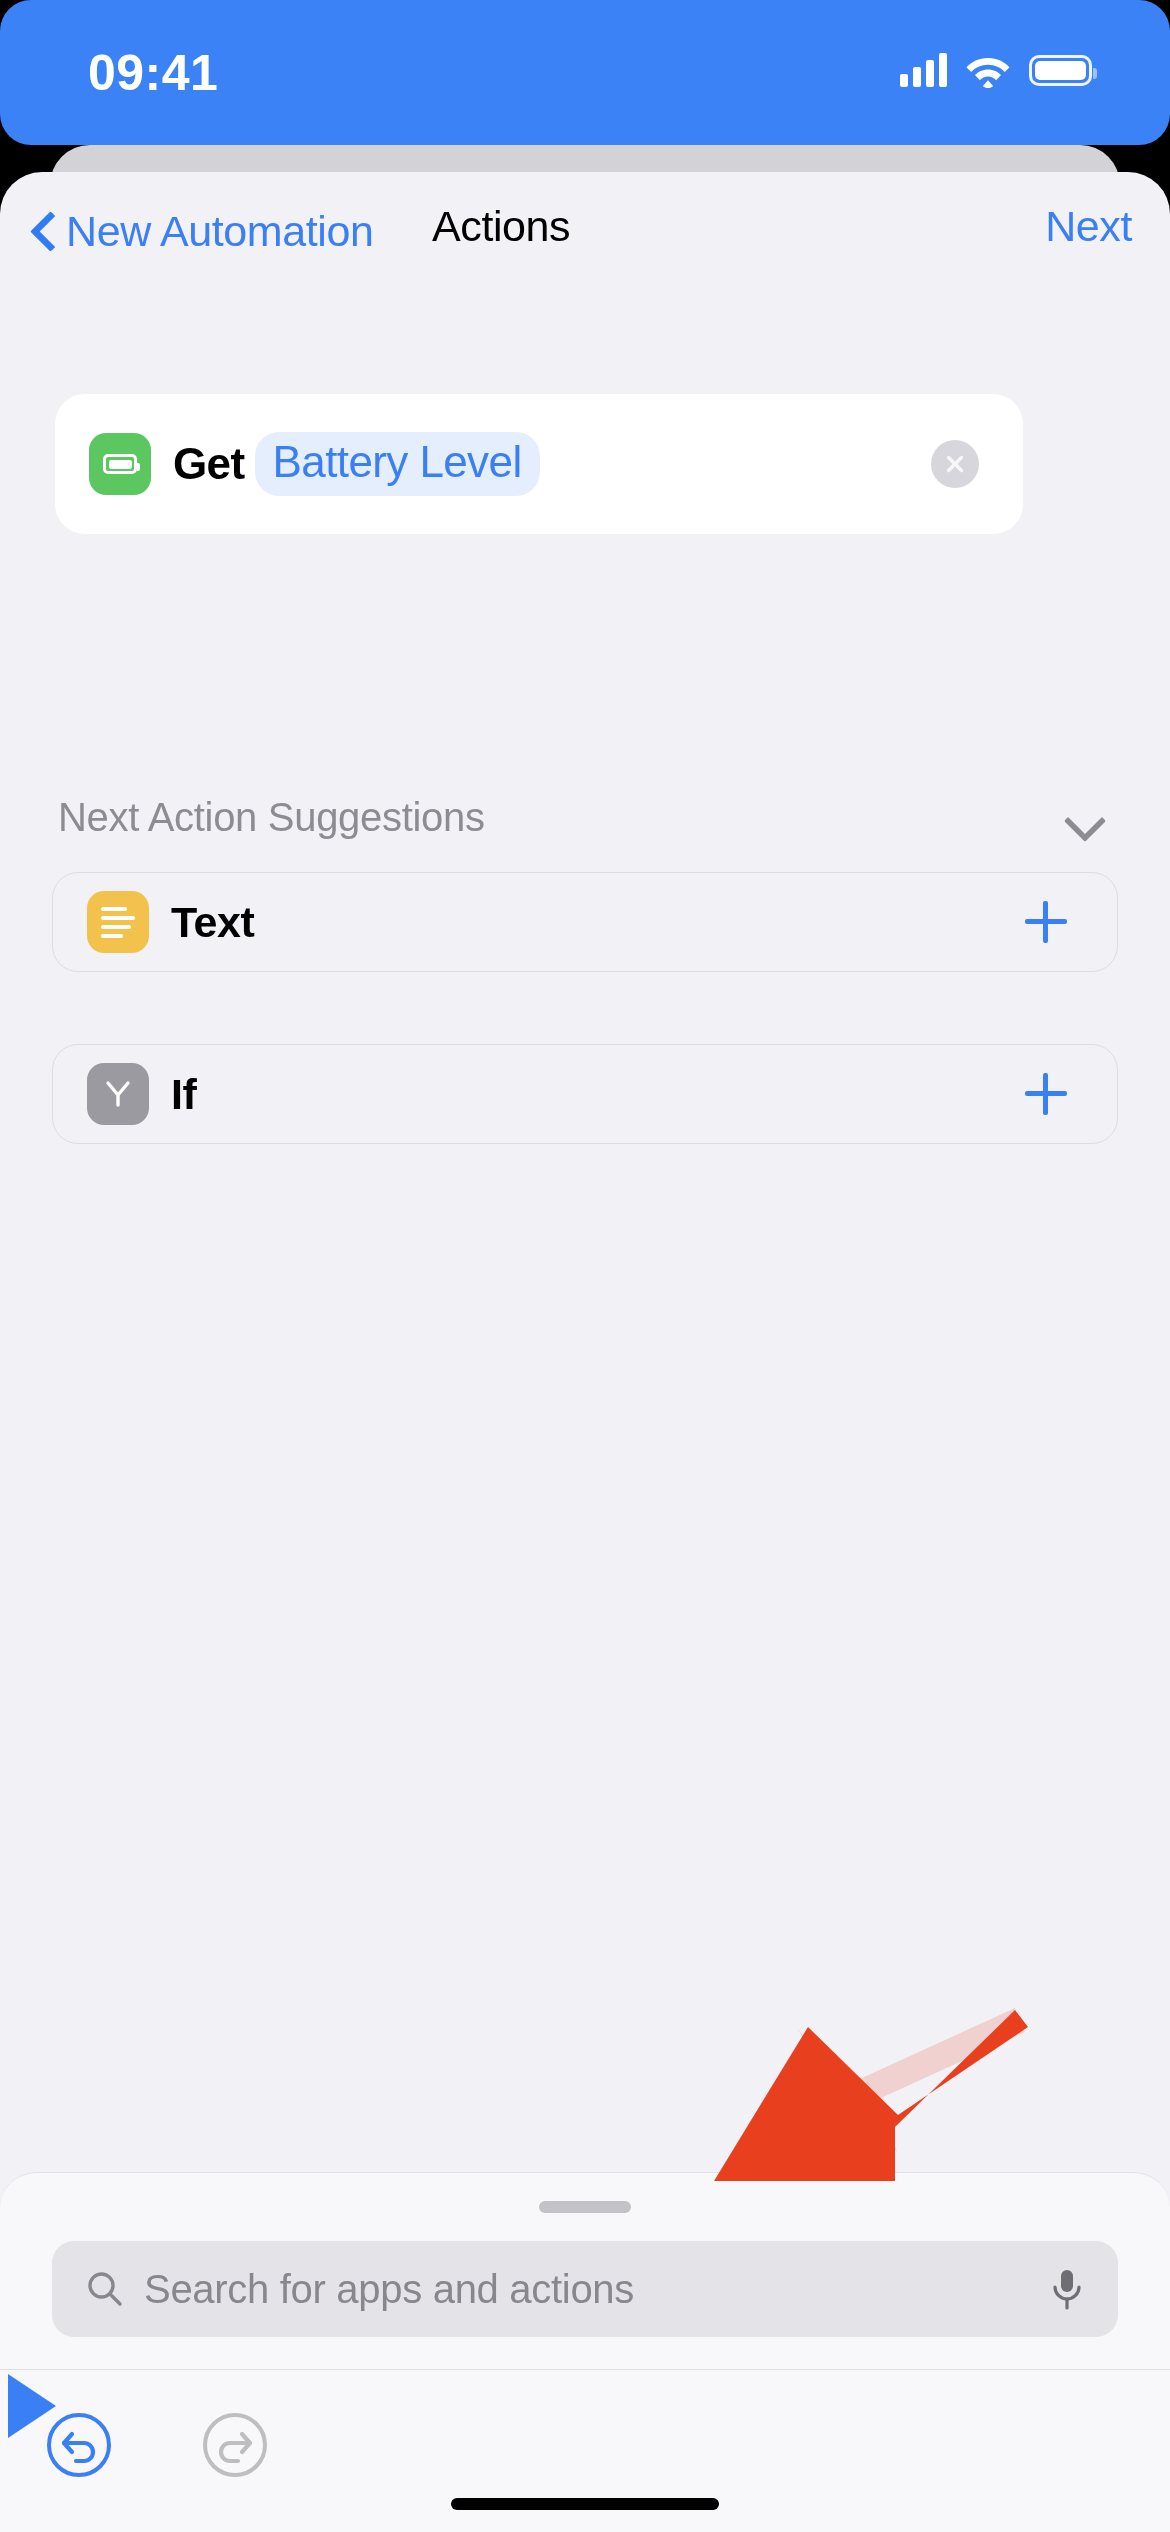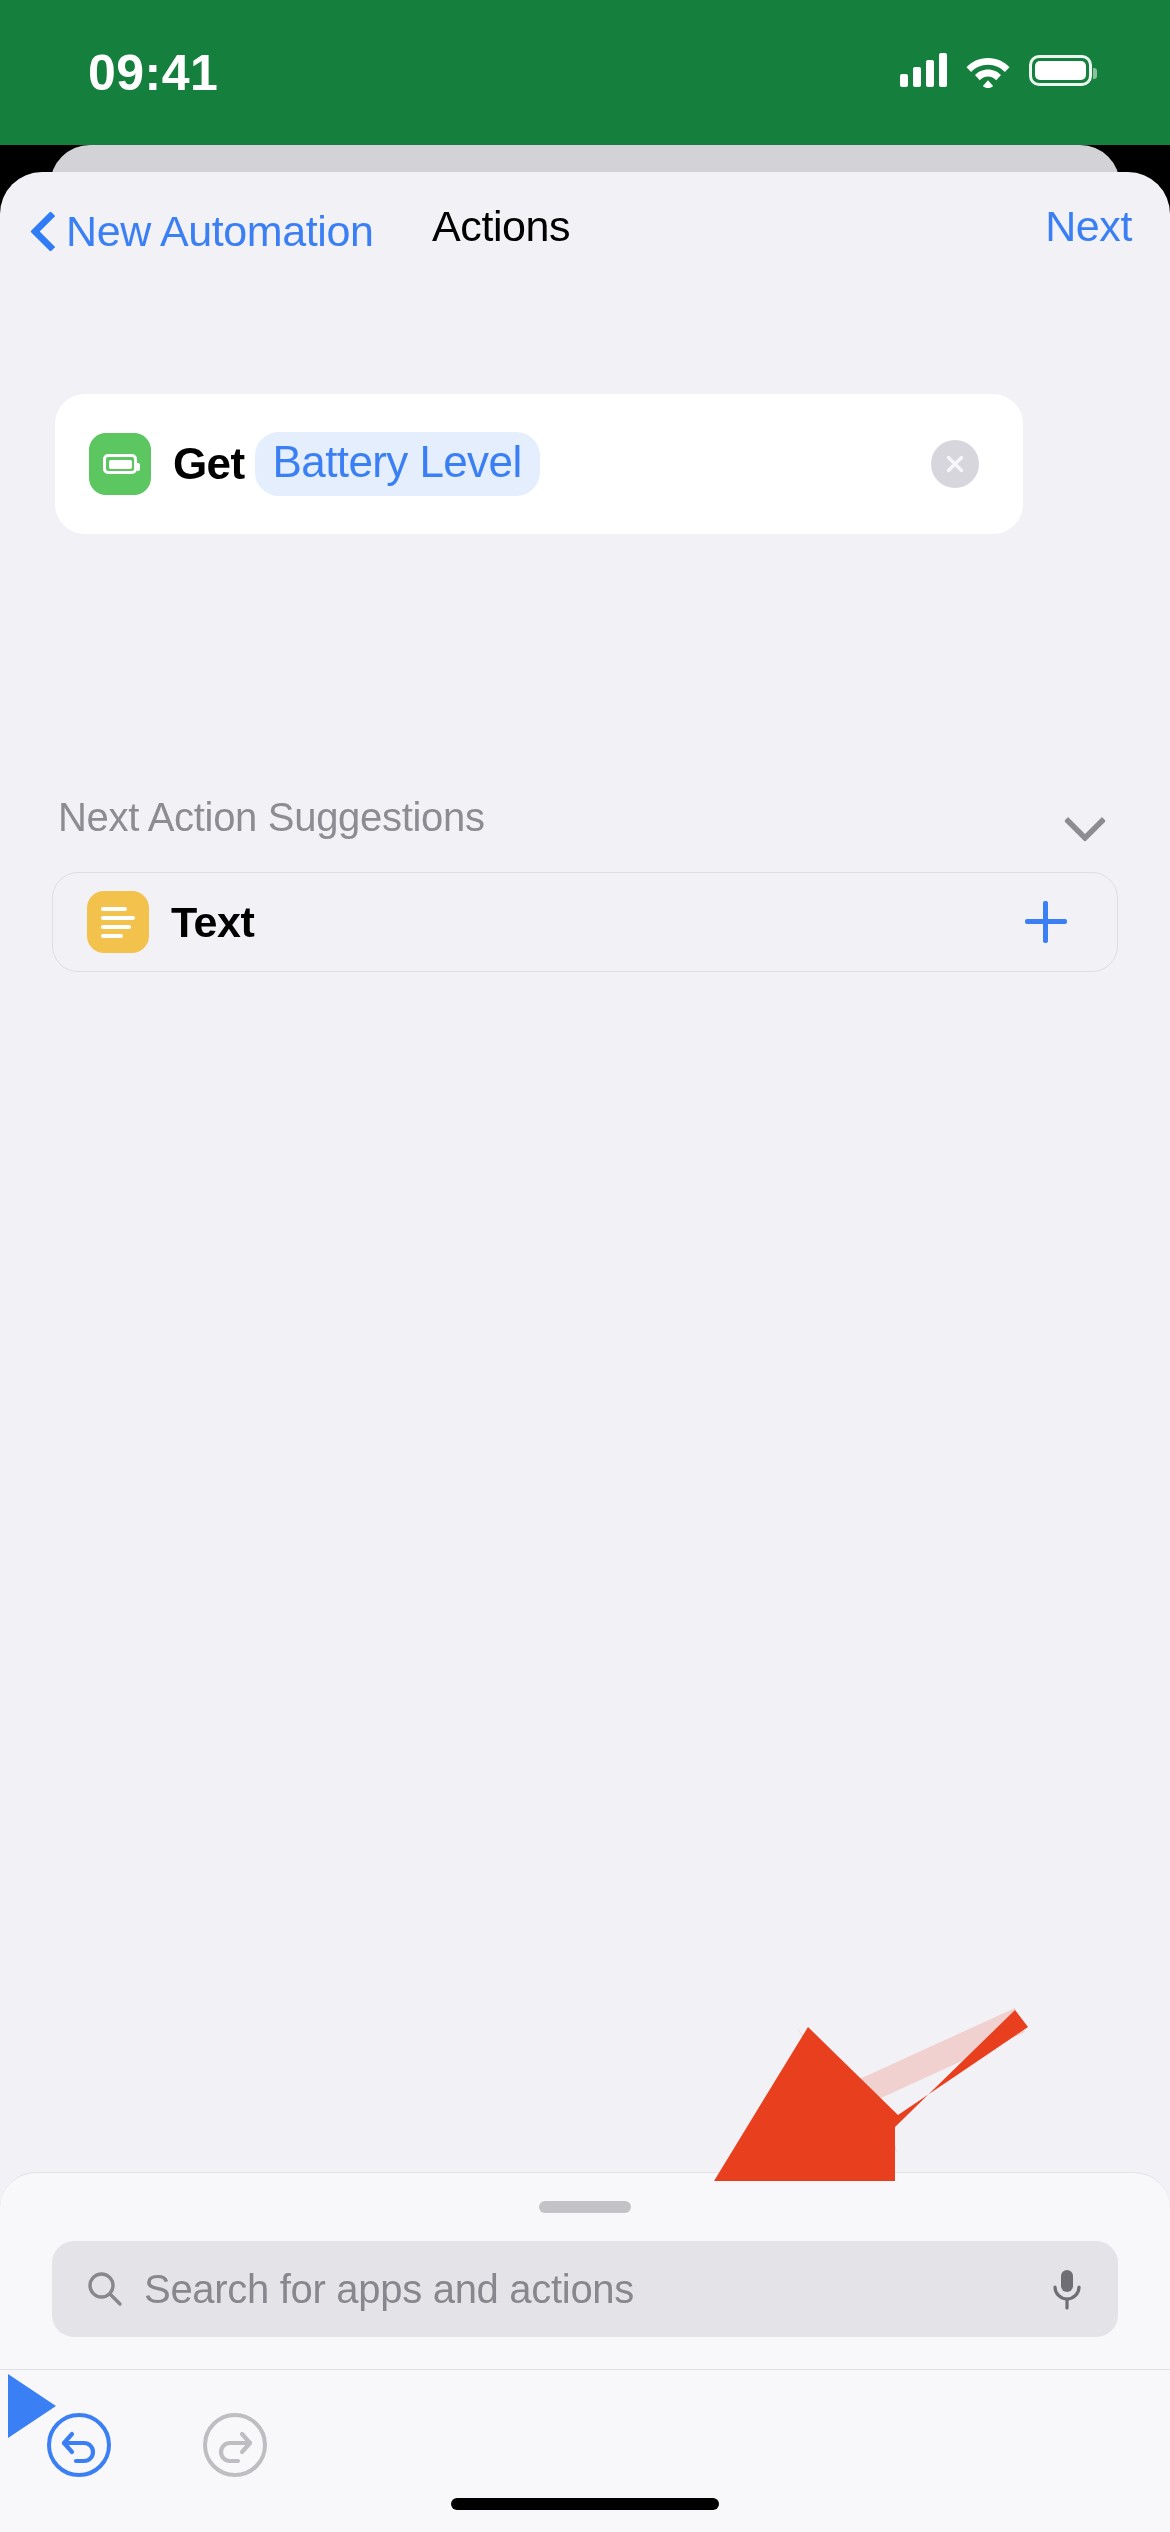--- a/index.html
+++ b/index.html
@@ -8,21 +8,21 @@
     background:#000;
     font-family:"Liberation Sans", sans-serif;
     -webkit-font-smoothing:antialiased;
     position:relative;
     overflow:hidden;
   }
 
   
   .statusbar{
     position:absolute; top:0; left:0; width:1170px; height:145px;
-    background:#15803d; z-index:40;
+    background:#3b82f6; z-index:40;border-radius:31px;
   }
   .sb-time{
     position:absolute; left:88px; top:44px;
     color:#fff; font-size:50px; font-weight:700; letter-spacing:0.5px;
   }
   .sb-right{
     position:absolute; right:78px; top:44px;
     display:flex; align-items:center; gap:17px; height:52px;
   }
   .bars{ display:flex; align-items:flex-end; gap:5px; height:34px; }
@@ -281,20 +281,29 @@
           <i></i>
           <i></i>
           <i></i>
           <i></i>
         </span>
     </span>
     <span class="sugg-label">Text</span>
     <span class="plus"></span>
   </div>
 
+  <div class="sugg-row" style="top:872px;">
+    <span class="app-ic ic-gray">
+      <svg class="glyph-branch" viewBox="0 0 34 34">
+        <path d="M7 6 L17 18 L27 6 M17 18 L17 28" stroke="#fff" stroke-width="3.4" fill="none" stroke-linecap="round" stroke-linejoin="round"></path>
+      </svg>
+    </span>
+    <span class="sugg-label">If</span>
+    <span class="plus"></span>
+  </div>
 
 
   <div class="bottom-sheet">
     <div class="grabber"></div>
 
     <div class="searchbar">
       <svg class="search-ic" viewBox="0 0 38 38">
         <circle cx="15.5" cy="15.5" r="11.5" stroke="#88878e" stroke-width="3.4" fill="none"></circle>
         <path d="M24 24 L34 34" stroke="#88878e" stroke-width="3.4" stroke-linecap="round"></path>
       </svg>

